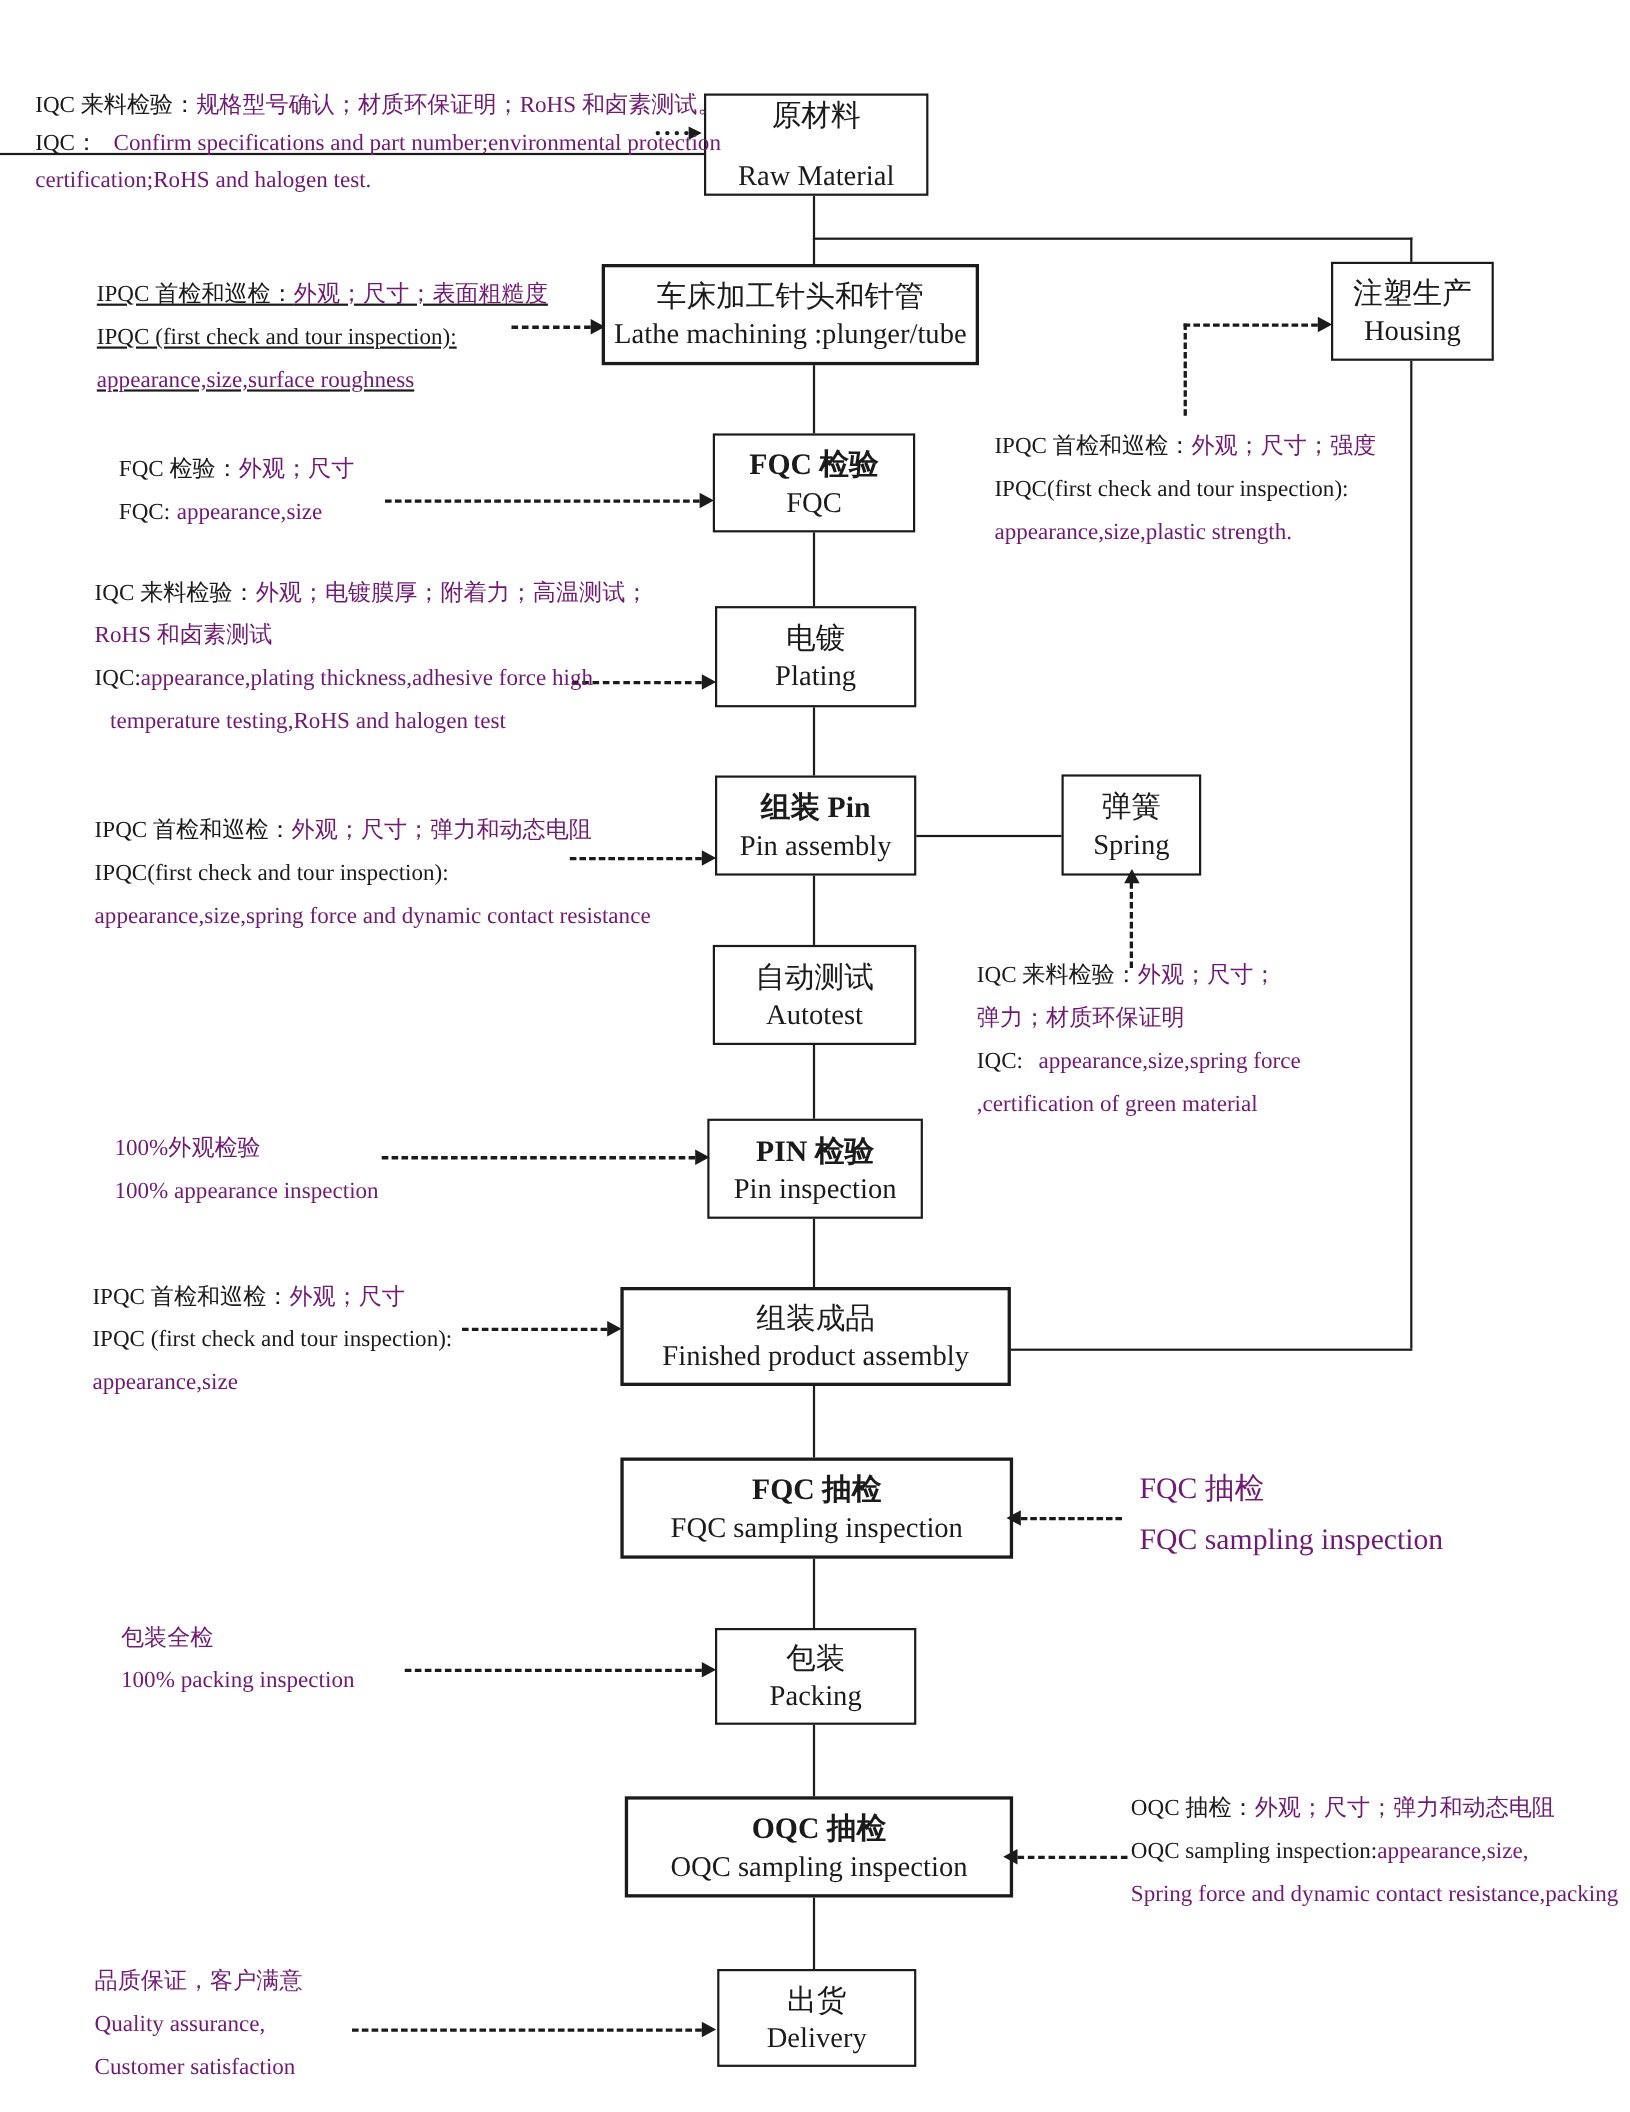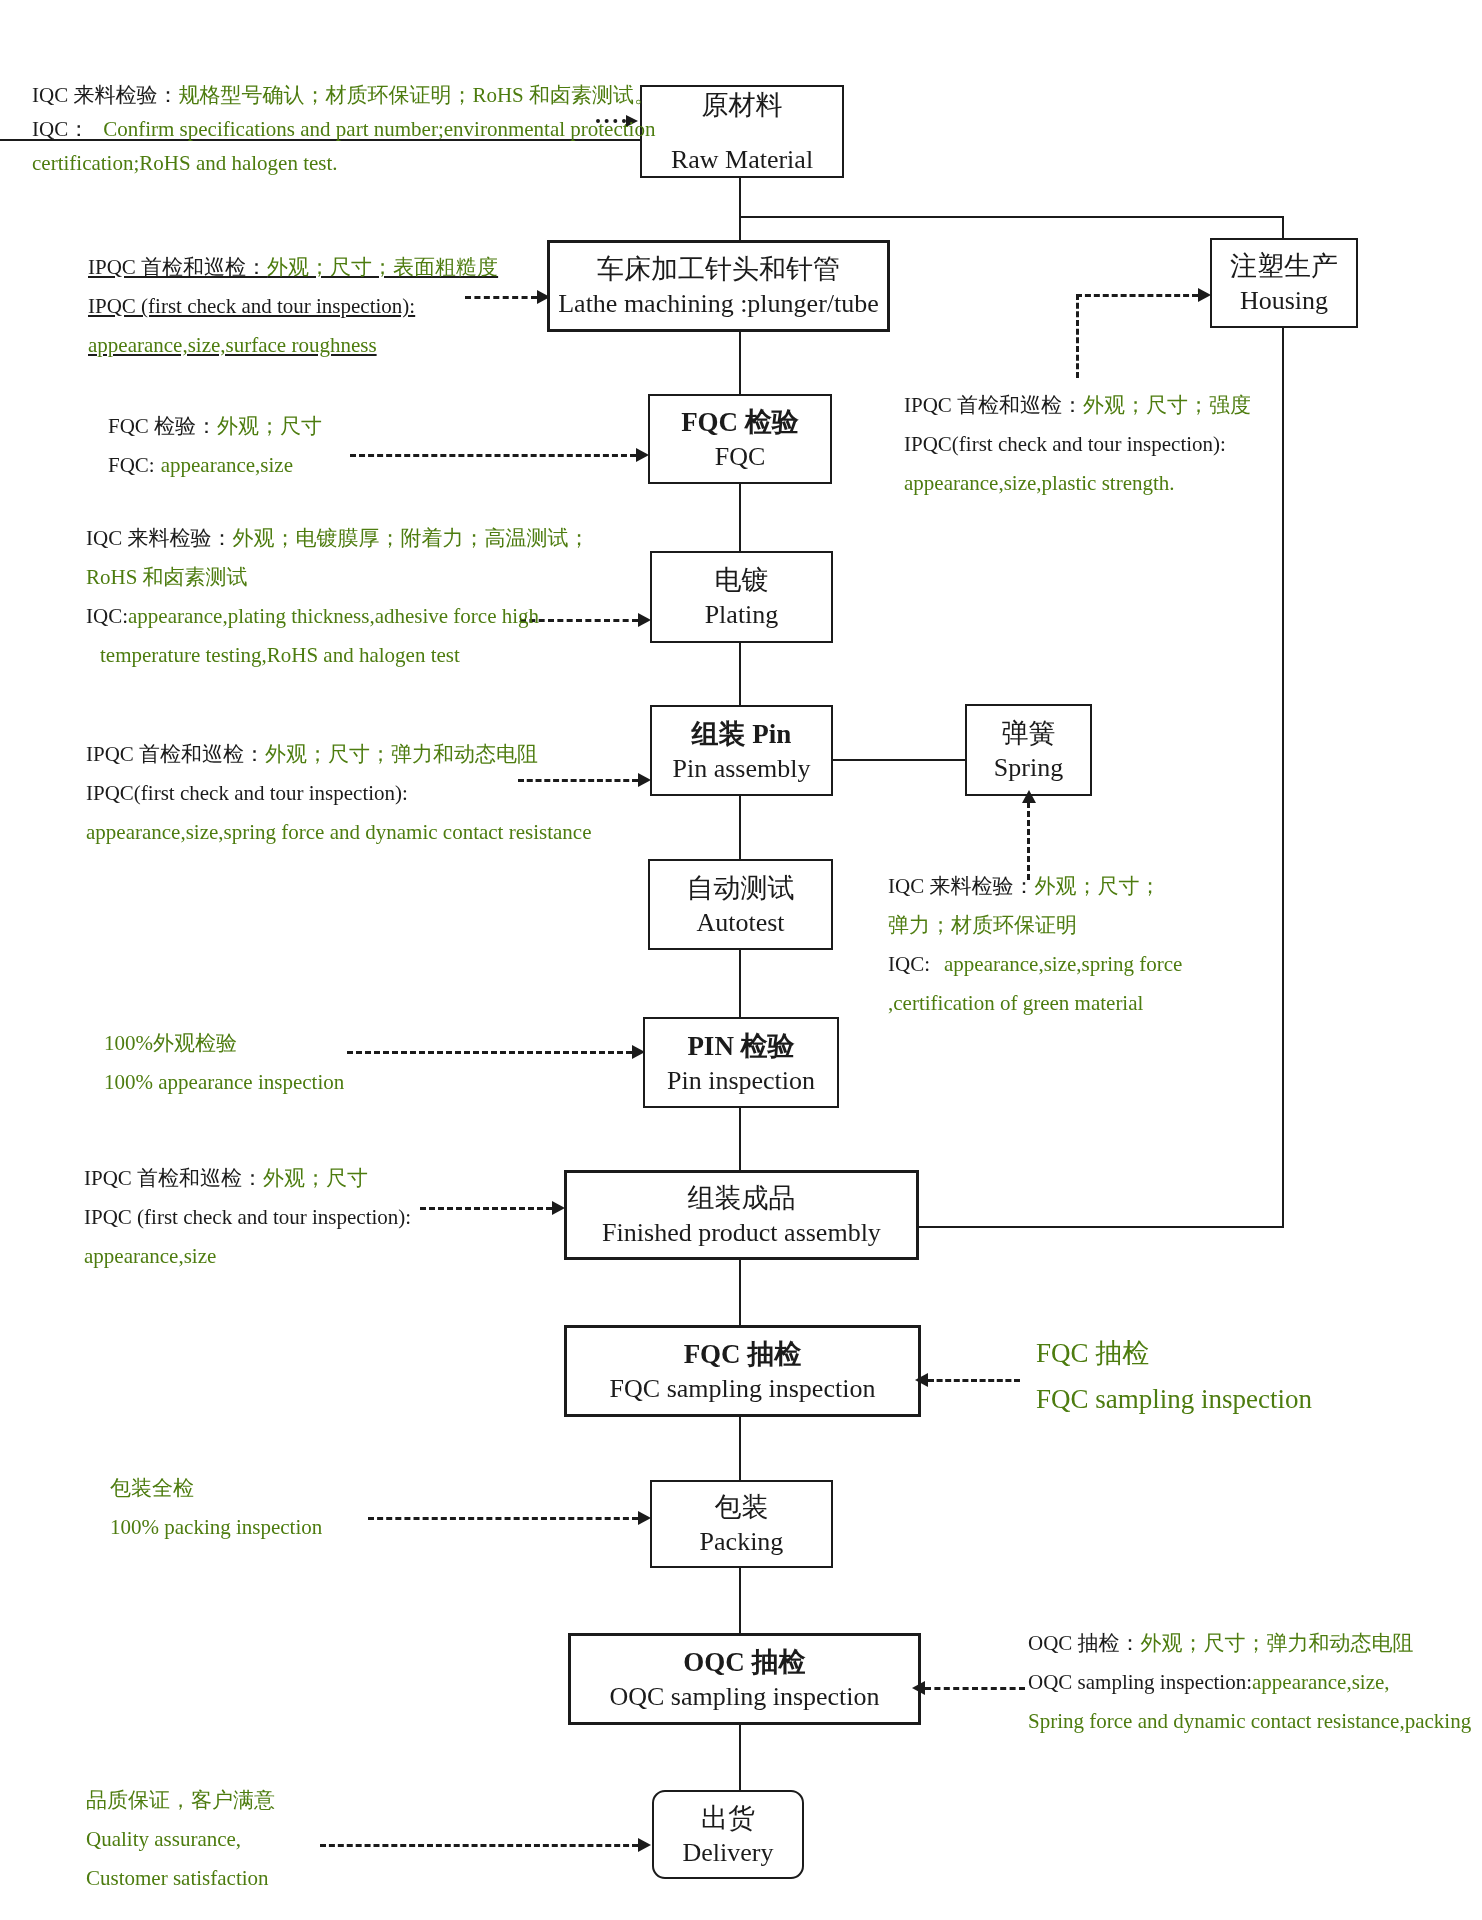--- a/index.html
+++ b/index.html
@@ -32,21 +32,21 @@
   .dots{position:absolute;height:0;border-top:4px dotted #1b1b1b;}
   .dots::after{content:"";position:absolute;right:-12px;top:-8px;width:0;height:0;
     border-left:12px solid #1b1b1b;border-top:6px solid transparent;border-bottom:6px solid transparent;}
   
   .ann{position:absolute;font-size:21px;}
   .ann .ln{height:39px;line-height:39px;white-space:nowrap;}
   .ann.tight .ln{height:34px;line-height:34px;}
   .ann.big{font-size:27px;}
   .ann.big .ln{height:46px;line-height:46px;}
   .k{color:#1b1b1b;}
-  .r{color:#4d7c0f;}
+  .r{color:#701a75;}
   .gap{margin-left:14px;}
   .ind{margin-left:14px;}
 </style>
 </head>
 <body>
 
 <div class="canvas">
 
   <div class="box" style="left:640px;top:85px;width:204px;height:93px;gap:20px;">
     <div class="cn">原材料</div>
@@ -106,21 +106,21 @@
   <div class="box" style="left:650px;top:1480px;width:183px;height:88px;">
     <div class="cn">包装</div>
     <div class="en">Packing</div>
   </div>
 
   <div class="box thick" style="left:568px;top:1633px;width:353px;height:92px;">
     <div class="cn b">OQC 抽检</div>
     <div class="en">OQC sampling inspection</div>
   </div>
 
-  <div class="box" style="left:652px;top:1790px;width:152px;height:89px;border-radius:13px;">
+  <div class="box" style="left:652px;top:1790px;width:181px;height:89px;">
     <div class="cn">出货</div>
     <div class="en">Delivery</div>
   </div>
 
   <div class="hline" style="left:0;top:139px;width:640px;"></div>
   <div class="vline" style="left:739px;top:178px;height:62px;"></div>
   <div class="hline" style="left:739px;top:216px;width:545px;"></div>
   <div class="vline" style="left:1282px;top:216px;height:22px;"></div>
   <div class="vline" style="left:739px;top:332px;height:62px;"></div>
   <div class="vline" style="left:739px;top:484px;height:67px;"></div>

